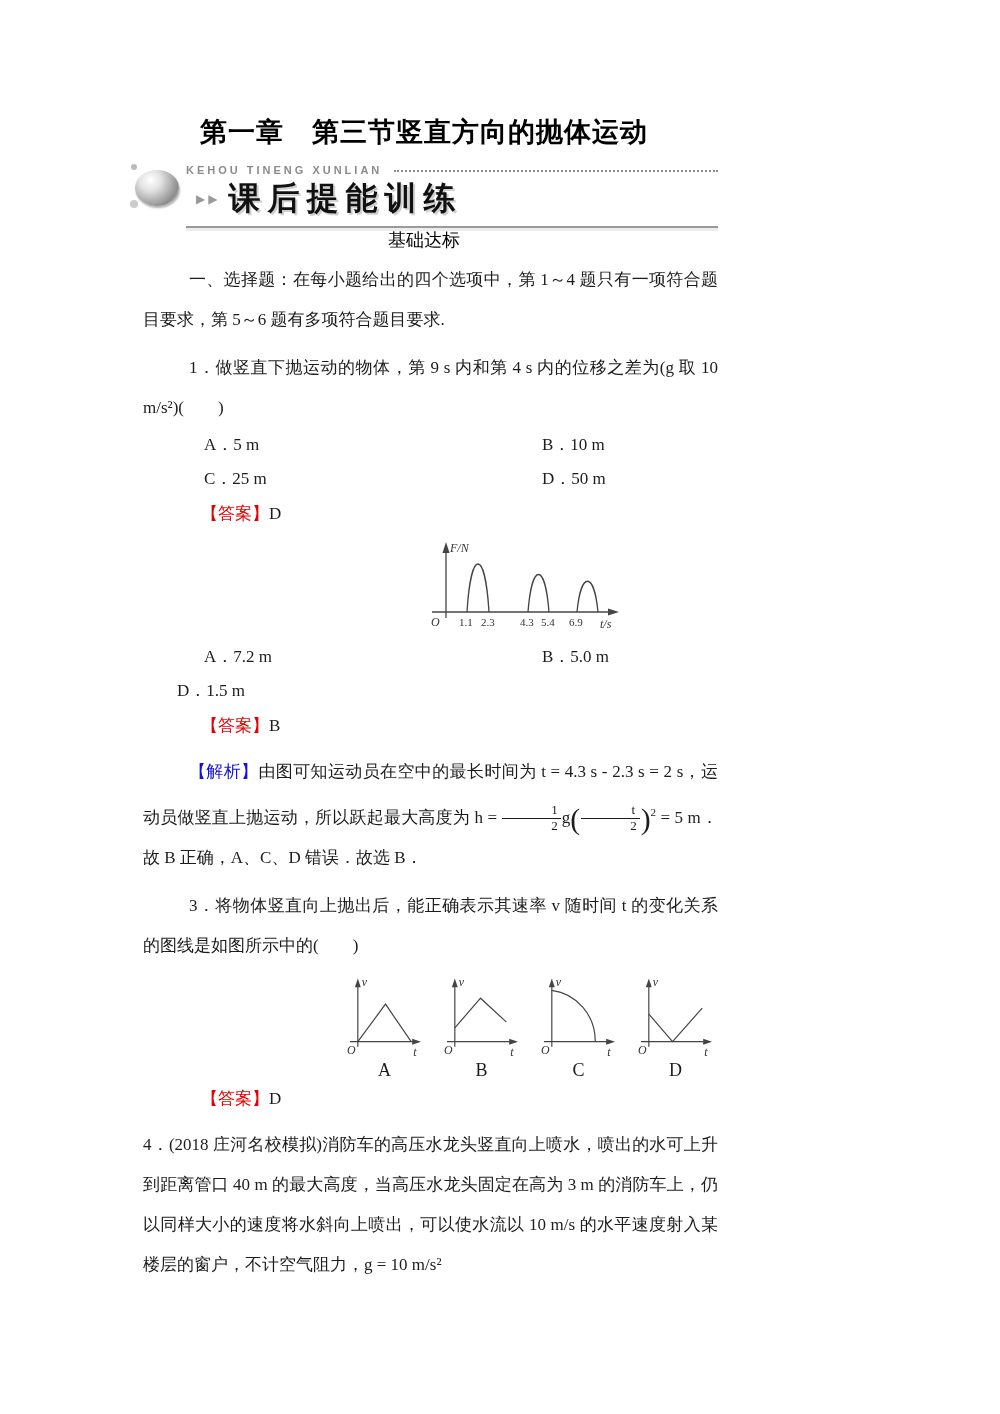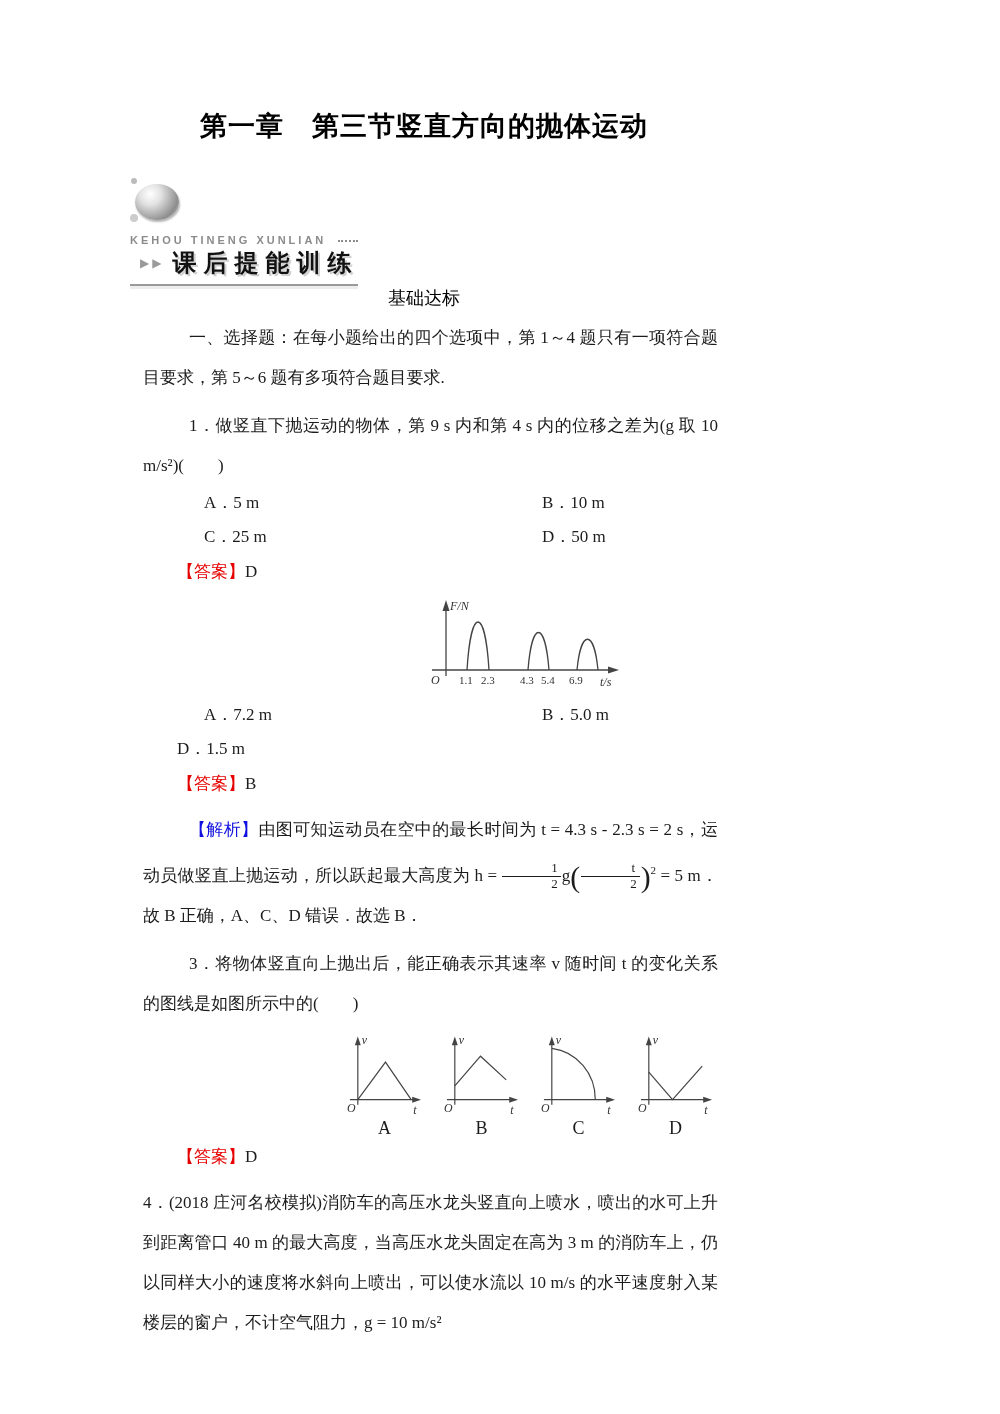--- a/index.html
+++ b/index.html
@@ -1,50 +1,50 @@
 <!DOCTYPE html>
 <html><head>
 <meta charset="utf-8">
 <style>
   html,body{margin:0;padding:0;background:#ffffff;}
   .page{
     width:848px;height:1414px;background:#fff;box-sizing:border-box;
-    padding:8px 130px;overflow:hidden;position:relative;
+    padding:14px 130px;overflow:hidden;position:relative;
     font-family:"Liberation Serif",serif;color:#1c1c1c;
   }
   .title{
     margin:0;padding-top:100px;text-align:center;
     font-family:"Liberation Sans",sans-serif;font-size:27px;font-weight:bold;letter-spacing:1px;color:#000;
   }
   
-  .banner{display:flex;align-items:flex-start;margin-top:32px;flex-direction:column;}
+  .banner{display:flex;align-items:flex-start;margin-top:12px;}
   .sphere{width:56px;height:48px;position:relative;flex:0 0 56px;}
   .ball{position:absolute;left:5px;top:8px;width:44px;height:36px;border-radius:50%;
     background:radial-gradient(circle at 35% 28%, #ffffff 0%, #e2e2e2 28%, #8d8d8d 72%, #c0c0c0 100%);
     box-shadow:1px 2px 2px rgba(0,0,0,.3);}
   .spark1{position:absolute;left:1px;top:2px;width:6px;height:6px;border-radius:50%;background:#bbb;}
   .spark2{position:absolute;left:0px;top:38px;width:8px;height:8px;border-radius:50%;background:#ccc;}
   .banner-body{flex:1;padding-bottom:5px;border-bottom:2px solid #9a9a9a;box-shadow:0 3px 0 rgba(0,0,0,.07);}
   .banner-top{display:flex;align-items:center;gap:12px;padding-top:2px;}
   .pinyin{font-family:"Liberation Sans",sans-serif;font-size:11px;font-weight:bold;color:#8b8b8b;letter-spacing:3px;white-space:nowrap;}
   .dotline{flex:1;height:0;border-top:2px dotted #8b8b8b;margin-top:1px;}
   .banner-main{display:flex;align-items:center;gap:8px;margin-top:1px;padding-left:10px;}
   .arrows{color:#9a9a9a;font-size:12px;letter-spacing:3px;}
-  .banner-label{font-family:"Liberation Sans",sans-serif;font-size:24px;font-weight:bold;letter-spacing:7px;color:#111;
+  .banner-label{font-family:"Liberation Sans",sans-serif;font-size:32px;font-weight:bold;letter-spacing:7px;color:#111;
     text-shadow:2px 2px 0 #d0d0d0;}
   
   .section-heading{text-align:center;font-size:18px;margin:0 0 0 0;color:#000;}
   
   .para{font-size:17px;line-height:40px;text-align:justify;margin:0;}
   .mt{margin-top:8px;margin-left:13px;}
   .indent{text-indent:2.7em;}
   .opt-row{display:flex;font-size:17px;line-height:34px;padding-left:47px;}
   .opt-a{width:338px;margin-left:27px;}
   .ans-line{font-size:17px;line-height:36px;padding-left:47px;margin:0;}
-  .red{color:#e60000;}
+  .red{color:#e60000;margin-left:24px;}
   .blue{color:#1212e0;}
   
   .frac{display:inline-flex;flex-direction:column;text-align:center;vertical-align:middle;
     font-size:13px;line-height:1.15;margin:0 1px;}
   .frac .num{border-bottom:1px solid #1c1c1c;padding:0 3px;}
   .frac .den{padding:0 3px;}
   .bigparen{font-size:175%;font-weight:400;vertical-align:middle;line-height:0;}
   sup{font-size:11px;}
   
   .ft-fig{margin:4px 0 0 292px;}

